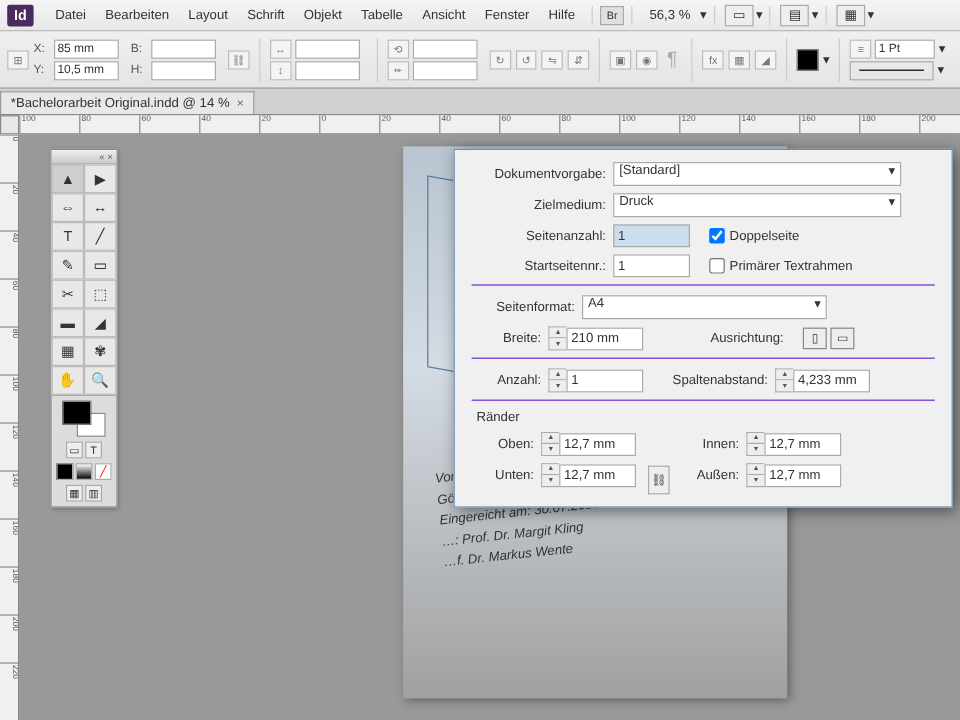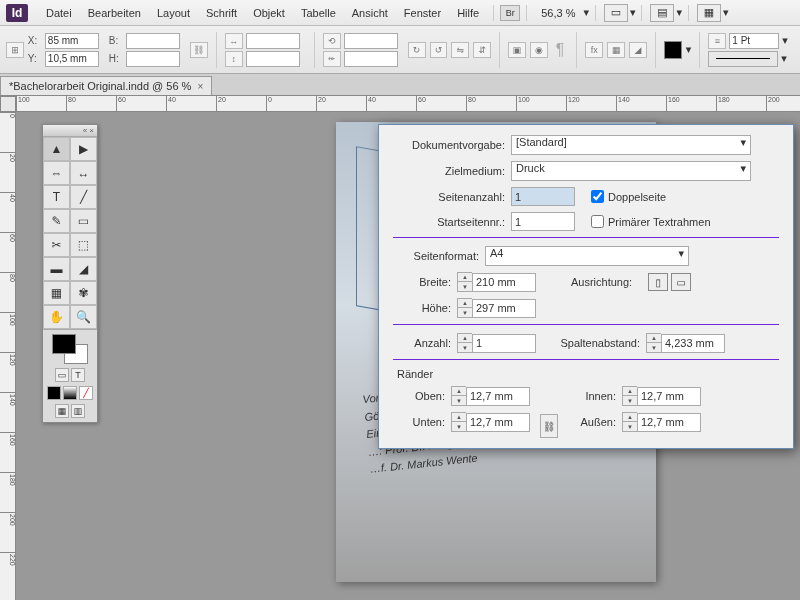--- a/index.html
+++ b/index.html
@@ -167,21 +167,21 @@
         <div class="stroke-line">
           <div class="ln"></div>
         </div>
         <span>▾</span>
       </div>
   </div>
 </div>
 
 <div class="tabbar">
   <div class="tab">
-    <span>*Bachelorarbeit Original.indd @ 56 %</span>
+    <span>*Bachelorarbeit Original.indd @ 14 %</span>
     <span class="x">×</span>
   </div>
 </div>
 
 <div class="workspace">
   <div class="ruler-corner"></div>
   <div class="hruler" id="hruler">
       <div class="tick" style="left: 0px;">100</div>
       <div class="tick" style="left: 50px;">80</div>
       <div class="tick" style="left: 100px;">60</div>
@@ -302,35 +302,25 @@
       </div>
       <div class="frow">
         <div class="flabel" style="width:64px">Breite:</div>
         <div class="num-input">
             <div class="spin">
               <div class="s">▲</div>
               <div class="s">▼</div>
             </div>
             <input value="210 mm" style="">
           </div>
-        <div style="margin-left:35px">Ausrichtung:</div>
+        <div style="margin-left:56px">Ausrichtung:</div>
         <div class="orient">
           <div class="o">▯</div>
           <div class="o">▭</div>
         </div>
-      </div>
-      <div class="frow">
-        <div class="flabel" style="width:64px">Höhe:</div>
-        <div class="num-input">
-            <div class="spin">
-              <div class="s">▲</div>
-              <div class="s">▼</div>
-            </div>
-            <input value="297 mm" style="">
-          </div>
       </div>
     </div>
 
     <div class="section">
       <div class="frow">
         <div class="flabel" style="width:64px">Anzahl:</div>
         <div class="num-input">
             <div class="spin">
               <div class="s">▲</div>
               <div class="s">▼</div>

